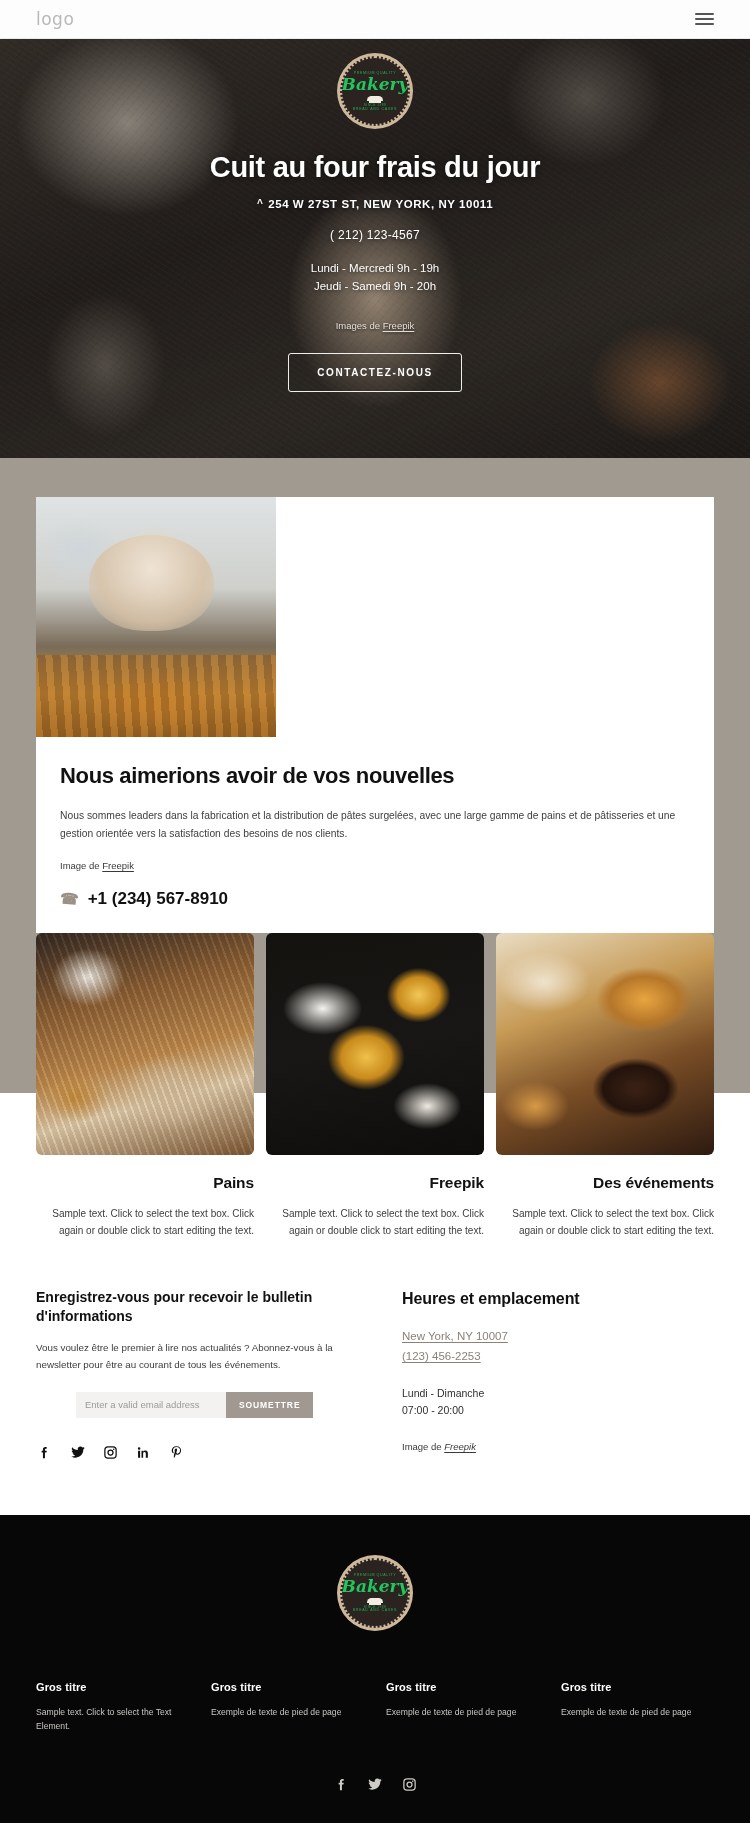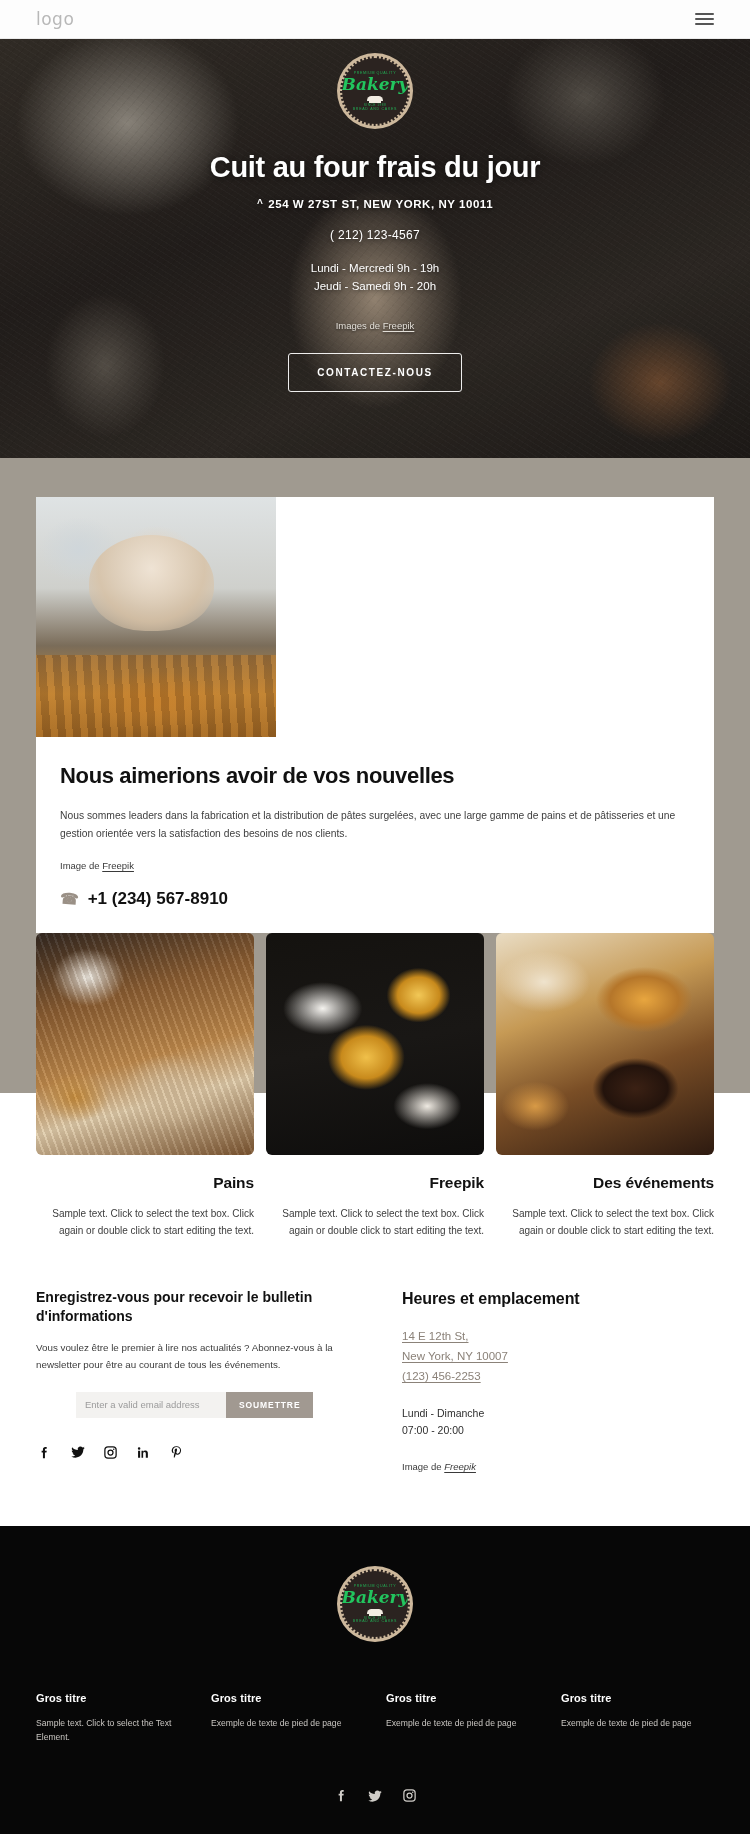--- a/index.html
+++ b/index.html
@@ -543,21 +543,20 @@
           <svg width="15" height="15" viewBox="0 0 24 24" fill="currentColor">
               <path d="M12.1 2C7 2 4.3 5.3 4.3 8.9c0 1.7.9 3.8 2.4 4.4.2.1.3 0 .4-.2l.3-1.2c0-.1 0-.2-.1-.3-.6-.8-1-2-1-3 0-2.9 2.2-5.6 5.9-5.6 3.2 0 5.5 2.1 5.5 5.1 0 3.4-1.7 5.8-4 5.8-1.2 0-2.2-1-1.9-2.3.4-1.5 1.1-3.1 1.1-4.2 0-1-.5-1.8-1.6-1.8-1.3 0-2.3 1.3-2.3 3 0 1.1.4 1.9.4 1.9s-1.3 5.4-1.5 6.3c-.3 1.4-.1 3.4 0 3.6 0 .1.2.1.3 0 .1-.1 1.4-1.8 1.9-3.4.1-.5.7-2.7.7-2.7.4.7 1.5 1.3 2.6 1.3 3.5 0 5.9-3.2 5.9-7.4C19.3 5 16.2 2 12.1 2z"></path>
             </svg>
         </span>
       </div>
     </div>
 
     <div class="mid-right">
       <div class="hours-title">Heures et emplacement</div>
       <div class="hours-addr">
-        <a href="#">14 E 12th St,</a>
         <a href="#">New York, NY 10007</a>
         <a href="#">(123) 456-2253</a>
       </div>
       <div class="hours-open">
         <div>Lundi - Dimanche</div>
         <div>07:00 - 20:00</div>
       </div>
       <div class="hours-credit">
         <span>Image de </span><i>Freepik</i>
       </div>

